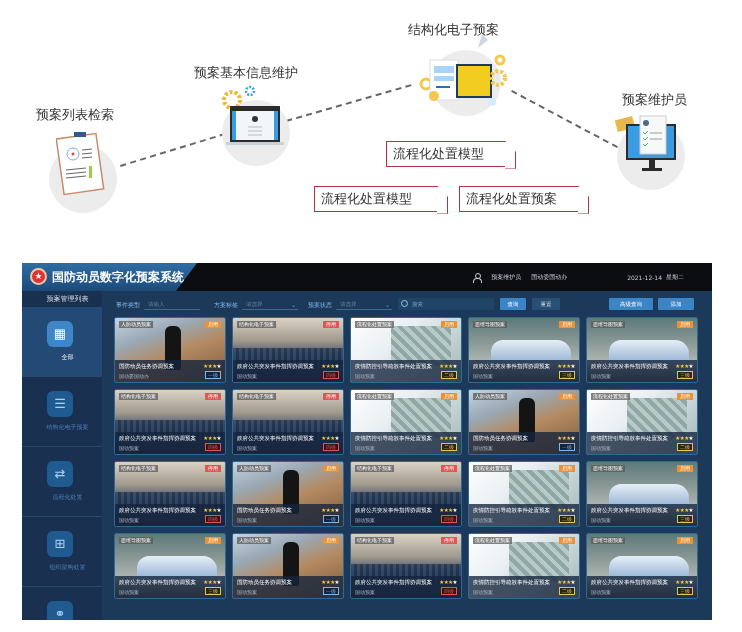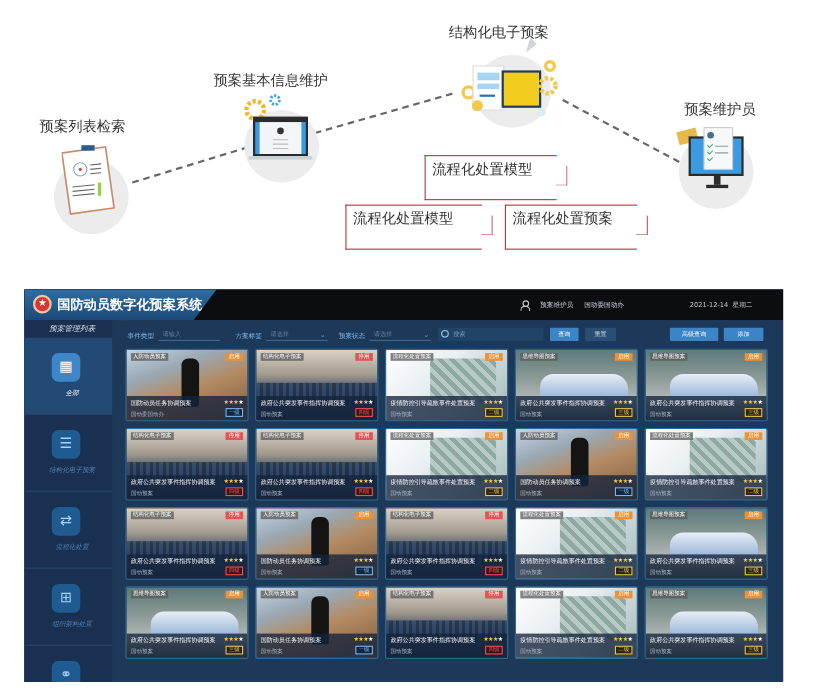--- a/index.html
+++ b/index.html
@@ -4,35 +4,35 @@
 <style>
   * { box-sizing: border-box; margin: 0; padding: 0; }
   html, body { width: 742px; height: 632px; background: #ffffff; overflow: hidden; font-family: "DejaVu Sans", sans-serif; }
   .stage { position: relative; width: 742px; height: 632px; }
 
   
   .diagram { position: absolute; left: 0; top: 0; width: 742px; height: 250px; }
   .node-label { position: absolute; font-size: 13px; color: #333; white-space: nowrap; }
   .node-circle { position: absolute; border-radius: 50%; background: #ececec; }
   .dash-line { position: absolute; height: 0; border-top: 2px dashed #666; transform-origin: 0 0; }
-  .model-tag { position: absolute; height: 41px; border: 1.5px solid #b0353f; border-right: none; background: #fff; font-size: 13px; color: #333; padding: 3px 6px 0 6px; white-space: nowrap; }
+  .model-tag { position: absolute; height: 26px; border: 1.5px solid #b0353f; border-right: none; background: #fff; font-size: 13px; color: #333; padding: 3px 6px 0 6px; white-space: nowrap; }
   .model-tag::after { content: ""; position: absolute; right: -10px; top: -1.5px; width: 10px; height: 26px; border-right: 1.5px solid #b0353f; border-top: 1.5px solid #b0353f; border-bottom: 1.5px solid #b0353f; clip-path: polygon(0 0, 0 100%, 100% 100%, 100% 40%, 0 0); background: #fff; }
 
   
   .app { position: absolute; left: 22px; top: 263px; width: 690px; height: 357px; background: #1b3552; overflow: hidden; }
   .topbar { position: absolute; left: 0; top: 0; width: 690px; height: 28px; background: #0b0d10; }
   .brand { position: absolute; left: 0; top: 0; width: 175px; height: 28px; background: linear-gradient(180deg, #2e6da4 0%, #1c4a78 100%); clip-path: polygon(0 0, 100% 0, 88% 100%, 0 100%); }
   .brand-logo { position: absolute; left: 8px; top: 5px; width: 17px; height: 17px; border-radius: 50%; background: #d8353a; border: 2px solid #f0c9a0; color: #ffd; font-size: 9px; text-align: center; line-height: 13px; }
   .brand-title { position: absolute; left: 30px; top: 6px; color: #ffffff; font-size: 12px; font-weight: bold; white-space: nowrap; }
   .top-right { position: absolute; right: 0; top: 0; height: 28px; display: flex; align-items: center; color: #c8d0d8; font-size: 6px; }
   .user-icon { width: 8px; height: 9px; margin-right: 10px; position: relative; }
   .user-icon::before { content: ""; position: absolute; left: 2px; top: 0; width: 4px; height: 4px; border: 1px solid #ccc; border-radius: 50%; }
   .user-icon::after { content: ""; position: absolute; left: 0; top: 5px; width: 7px; height: 4px; border: 1px solid #ccc; border-bottom: none; border-radius: 4px 4px 0 0; }
 
-  .sidebar { position: absolute; left: 0; top: 28px; width: 94px; height: 329px; background: #1a3050; border-right: 7px solid #a16207; font-style: italic; }
+  .sidebar { position: absolute; left: 0; top: 28px; width: 94px; height: 329px; background: #1a3050; border-right: 3px solid #a16207; }
   .sidebar-title { height: 16px; font-size: 7px; color: #d7dfe8; text-align: center; line-height: 16px; }
   .side-item { position: relative; height: 70px; border-bottom: 1px solid #28486c; text-align: center; }
   .side-item.active { background: #234a74; }
   .side-icon { position: absolute; left: 25px; top: 14px; width: 26px; height: 26px; border-radius: 6px; background: #1f5b90; color: #a9d2f5; font-size: 13px; line-height: 26px; text-align: center; }
   .side-item.active .side-icon { background: #3f86c9; color: #fff; }
   .side-label { position: absolute; left: 0; right: 0; top: 46px; font-size: 6px; color: #4d7fb1; }
   .side-item.active .side-label { color: #ffffff; }
 
   .main { position: absolute; left: 80px; top: 28px; width: 610px; height: 329px; background: #1d3959; }
   .filters { position: absolute; left: 0; top: 0; width: 610px; height: 26px; }

